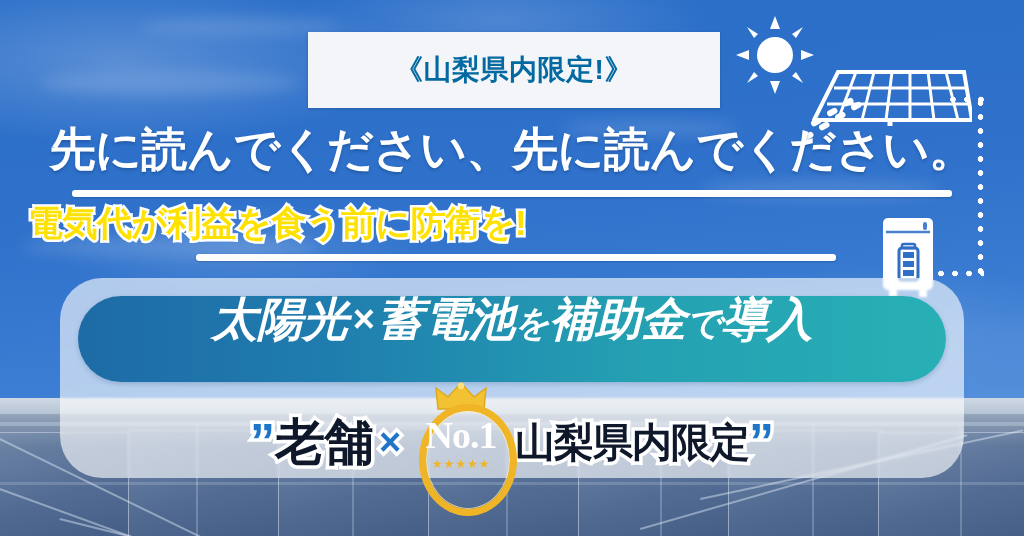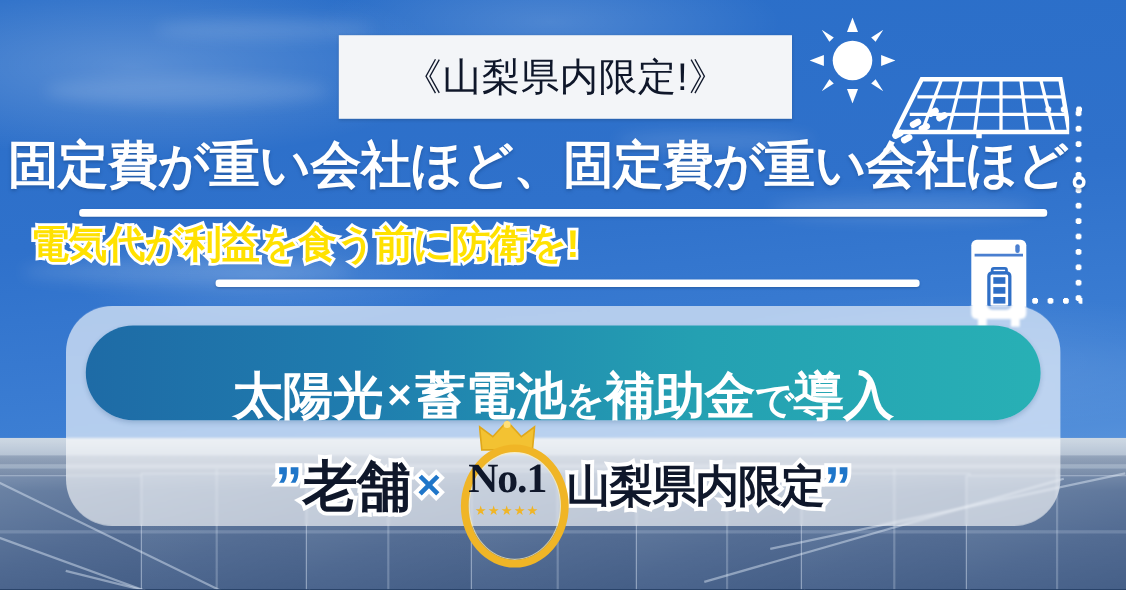--- a/index.html
+++ b/index.html
@@ -42,21 +42,21 @@
   }
 
   
   .badge{
     position:absolute;left:308px;top:32px;width:412px;height:76px;
     background:#f3f5f8;
     display:flex;align-items:center;justify-content:center;
     box-shadow:0 1px 3px rgba(0,0,0,.18);
   }
   .badge-text{
-    font-size:35px;font-weight:normal;color:#0f172a;letter-spacing:.5px;
+    font-size:28px;font-weight:bold;color:#0369a1;letter-spacing:.5px;
     white-space:nowrap;line-height:1;
   }
 
   
   .headline{
     position:absolute;left:0;top:124px;width:1024px;text-align:center;
     font-size:46px;font-weight:bold;color:#ffffff;white-space:nowrap;
     letter-spacing:-.5px;line-height:1.12;
     text-shadow:0 2px 3px rgba(14,52,104,.35);
   }
@@ -83,22 +83,23 @@
     background:rgba(255,255,255,.62);
     border-radius:42px;
     backdrop-filter:blur(1px);
   }
 
   
   .pill{
     position:absolute;left:78px;top:296px;width:868px;height:86px;
     border-radius:43px;
     background:linear-gradient(90deg,#1e6ba6 0%,#1f7cae 28%,#24a0b2 64%,#28b0b5 100%);
-    display:flex;align-items:flex-end;justify-content:center;
+    display:flex;align-items:flex-start;justify-content:center;
     box-shadow:0 2px 5px rgba(18,62,110,.22);
+    font-style:italic;
   }
   .pill-text{
     font-size:46px;font-weight:bold;color:#ffffff;white-space:nowrap;
     letter-spacing:-.5px;line-height:1;
   }
   .pill-x{font-size:38px;padding:0 4px;vertical-align:3px;}
   .pill-small{font-size:35px;}
 
   
   .tagline{
@@ -123,21 +124,21 @@
     display:inline-block;vertical-align:middle;
   }
   .no1-ring{
     position:absolute;left:10px;top:14px;width:84px;height:98px;
     border:7px solid #f0b526;border-radius:50%;
     box-shadow:inset 0 0 0 1px rgba(255,240,180,.7);
   }
   .no1-text{
     position:absolute;left:0;top:26px;width:104px;text-align:center;
     font-family:"Liberation Serif","DejaVu Serif",serif;
-    font-size:38px;font-weight:bold;color:#0f172a;line-height:1;
+    font-size:38px;font-weight:bold;color:#ffffff;line-height:1;
     letter-spacing:-1px;
   }
   .no1-stars{
     position:absolute;left:0;top:68px;width:104px;text-align:center;
     font-size:12px;color:#f0b526;letter-spacing:1px;line-height:1;
   }
   .crown{
     position:absolute;left:26px;top:-8px;width:52px;height:30px;
   }
 
@@ -262,21 +263,21 @@
       <rect x="23" y="54" width="11" height="6" fill="#2f6fc6"></rect>
       <rect x="9" y="74" width="8" height="7" fill="#ffffff"></rect>
       <rect x="39" y="74" width="8" height="7" fill="#ffffff"></rect>
     </svg>
   </div>
 
   <div class="badge">
     <span class="badge-text">《山梨県内限定!》</span>
   </div>
 
-  <div class="headline">固定費が重い会社ほど、固定費が重い会社ほど。</div>
+  <div class="headline">先に読んでください、先に読んでください。</div>
   <div class="rule1"></div>
 
   <div class="subline">電気代が利益を食う前に防衛を!</div>
   <div class="rule2"></div>
 
   <div class="glass"></div>
 
   <div class="pill">
     <span class="pill-text"><span>太陽光</span><span class="pill-x">×</span><span>蓄電池</span><span class="pill-small">を</span><span>補助金</span><span class="pill-small">で</span><span>導入</span></span>
   </div>

